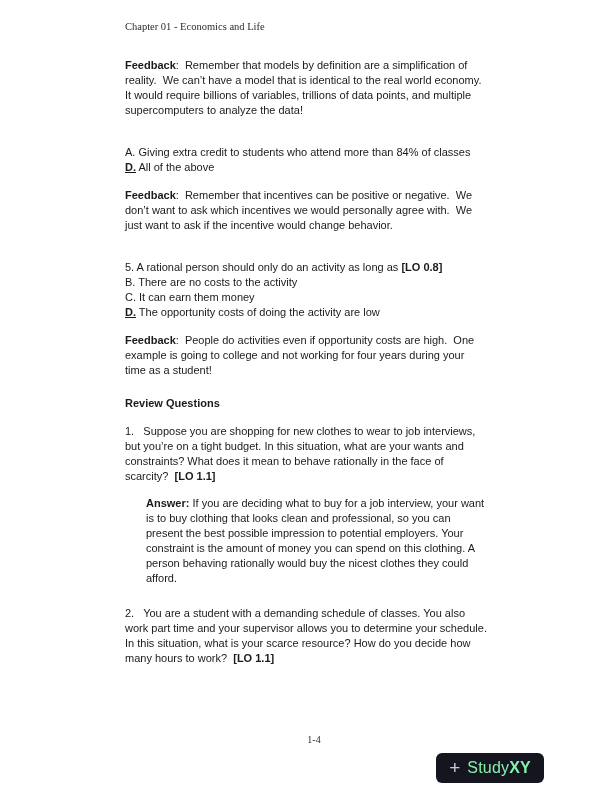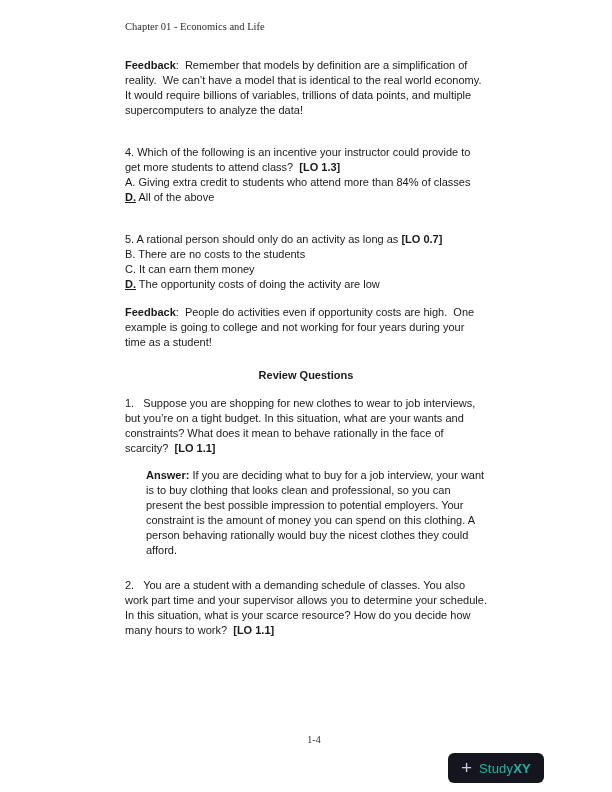--- a/index.html
+++ b/index.html
@@ -37,21 +37,20 @@
     font-weight:normal;
     text-decoration:underline;
     line-height:18px;
     color:#1a1a1a;
   }
   .review-heading {
     margin-top:18px;
     font-size:11px;
     font-weight:bold;
     line-height:15px;
-    text-align:center;
   }
   .rq1 { margin-top:13px; }
   .answer-para { margin-top:12px; margin-left:21px; }
   .rq2 { margin-top:20px; }
   .doc-footer {
     position:absolute;
     left:16px; right:0; bottom:48px;
     text-align:center;
     font-family:"Liberation Serif", serif;
     font-size:10px;
@@ -69,44 +68,44 @@
     padding:0 13px;
   }
   .studyxy-badge .plus {
     color:#c3cbe0;
     font-size:19px;
     font-weight:300;
     line-height:1;
     transform:translateY(-1px);
   }
   .studyxy-badge .brand {
-    color:#14b8a6;
-    font-size:13px;
+    color:#86efac;
+    font-size:16px;
     letter-spacing:0.2px;
   }
 </style>
 </head>
 <body>
 
 <div class="page">
 
   <div class="doc-header">Chapter 01 - Economics and Life</div>
 
   <p class="para mt-f1"><strong>Feedback</strong><span>:  Remember that models by definition are a simplification of reality.  We can’t have a model that is identical to the real world economy.  It would require billions of variables, trillions of data points, and multiple supercomputers to analyze the data!</span></p>
 
   <div class="q-block">
-    <p class="para"><span>4. Which of the following is an incentive your instructor could provide to get more students to attend class?  </span><strong>[LO 1.3]</strong></p>
     <p class="para">A. Giving extra credit to students who attend more than 84% of classes</p>
     <p class="para"><span class="ans-d">D.</span><span> All of the above</span></p>
   </div>
 
+  <p class="para fb-q"><strong>Feedback</strong><span>:  Remember that incentives can be positive or negative.  We don’t want to ask which incentives we would personally agree with.  We just want to ask if the incentive would change behavior.</span></p>
 
   <div class="q-block">
-    <p class="para"><span>5. A rational person should only do an activity as long as </span><strong>[LO 0.7]</strong></p>
-    <p class="para">B. There are no costs to the students</p>
+    <p class="para"><span>5. A rational person should only do an activity as long as </span><strong>[LO 0.8]</strong></p>
+    <p class="para">B. There are no costs to the activity</p>
     <p class="para">C. It can earn them money</p>
     <p class="para"><span class="ans-d">D.</span><span> The opportunity costs of doing the activity are low</span></p>
   </div>
 
   <p class="para fb-q"><strong>Feedback</strong><span>:  People do activities even if opportunity costs are high.  One example is going to college and not working for four years during your time as a student!</span></p>
 
 
   <p class="review-heading">Review Questions</p>
 
   <p class="para rq1"><span>1.   Suppose you are shopping for new clothes to wear to job interviews, but you’re on a tight budget. In this situation, what are your wants and constraints? What does it mean to behave rationally in the face of scarcity?  </span><strong>[LO 1.1]</strong></p>

